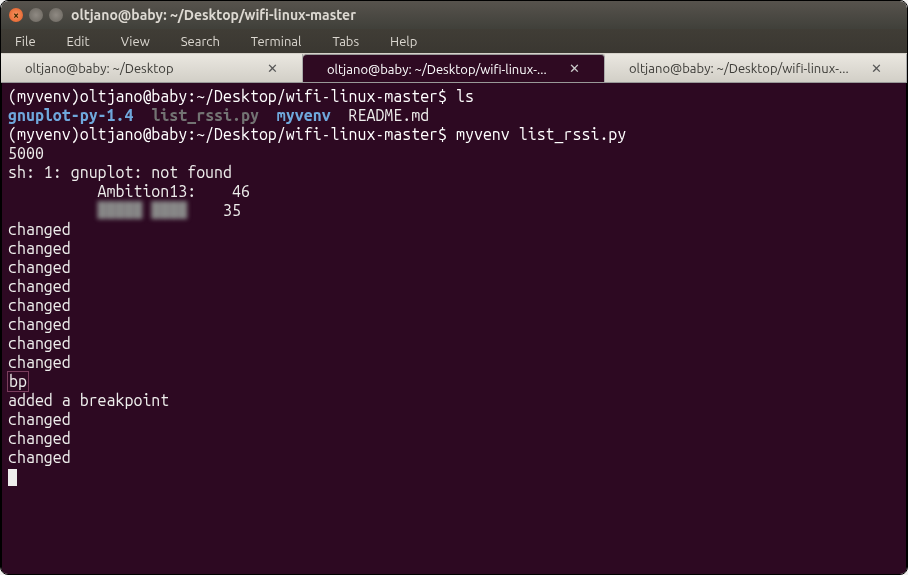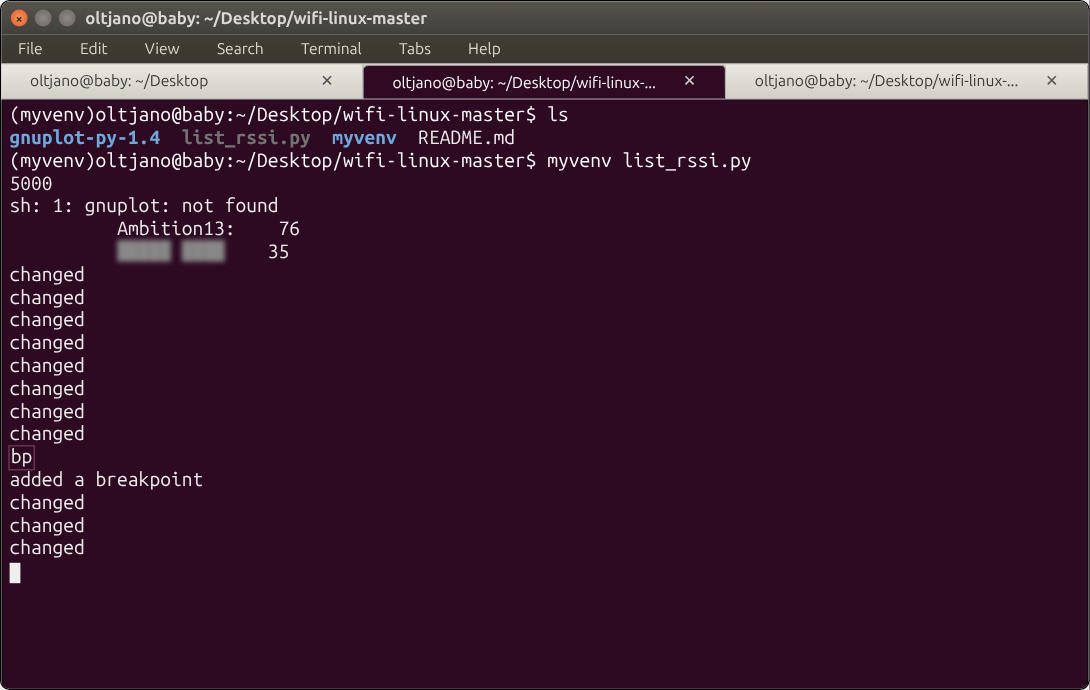--- a/index.html
+++ b/index.html
@@ -85,21 +85,21 @@
     <span class="lbl">oltjano@baby: ~/Desktop/wifi-linux-...</span>
     <span class="x">✕</span>
   </div>
 </div>
 
 <div class="terminal"><span class="prompt">(myvenv)oltjano@baby:~/Desktop/wifi-linux-master$</span> <span class="cmd">ls</span>
 <span class="dir">gnuplot-py-1.4</span>  <span class="exe">list_rssi.py</span>  <span class="dir">myvenv</span>  <span>README.md</span>
 <span class="prompt">(myvenv)oltjano@baby:~/Desktop/wifi-linux-master$</span> <span class="cmd">myvenv list_rssi.py</span>
 <span>5000</span>
 <span>sh: 1: gnuplot: not found</span>
-          <span>Ambition13:</span>    <span>76</span>
+          <span>Ambition13:</span>    <span>46</span>
           <span class="blurred">█████ ████</span>    <span>35</span>
 <span>changed</span>
 <span>changed</span>
 <span>changed</span>
 <span>changed</span>
 <span>changed</span>
 <span>changed</span>
 <span>changed</span>
 <span>changed</span>
 <span class="boxed">bp</span>

